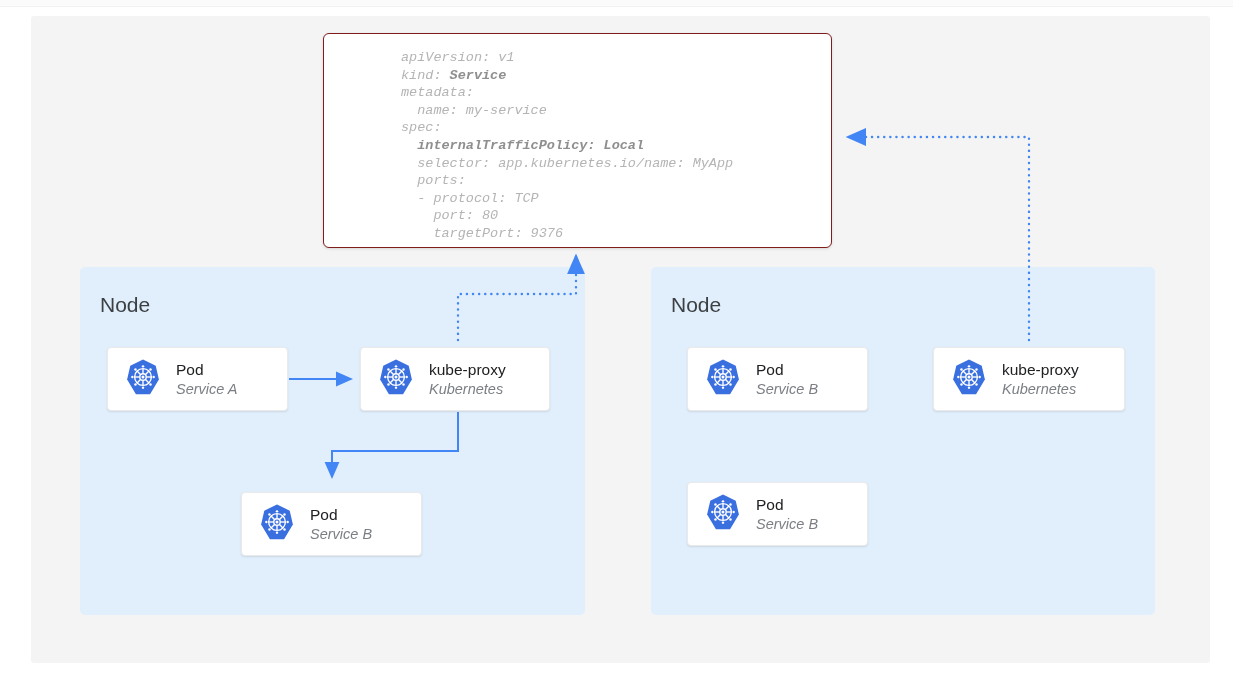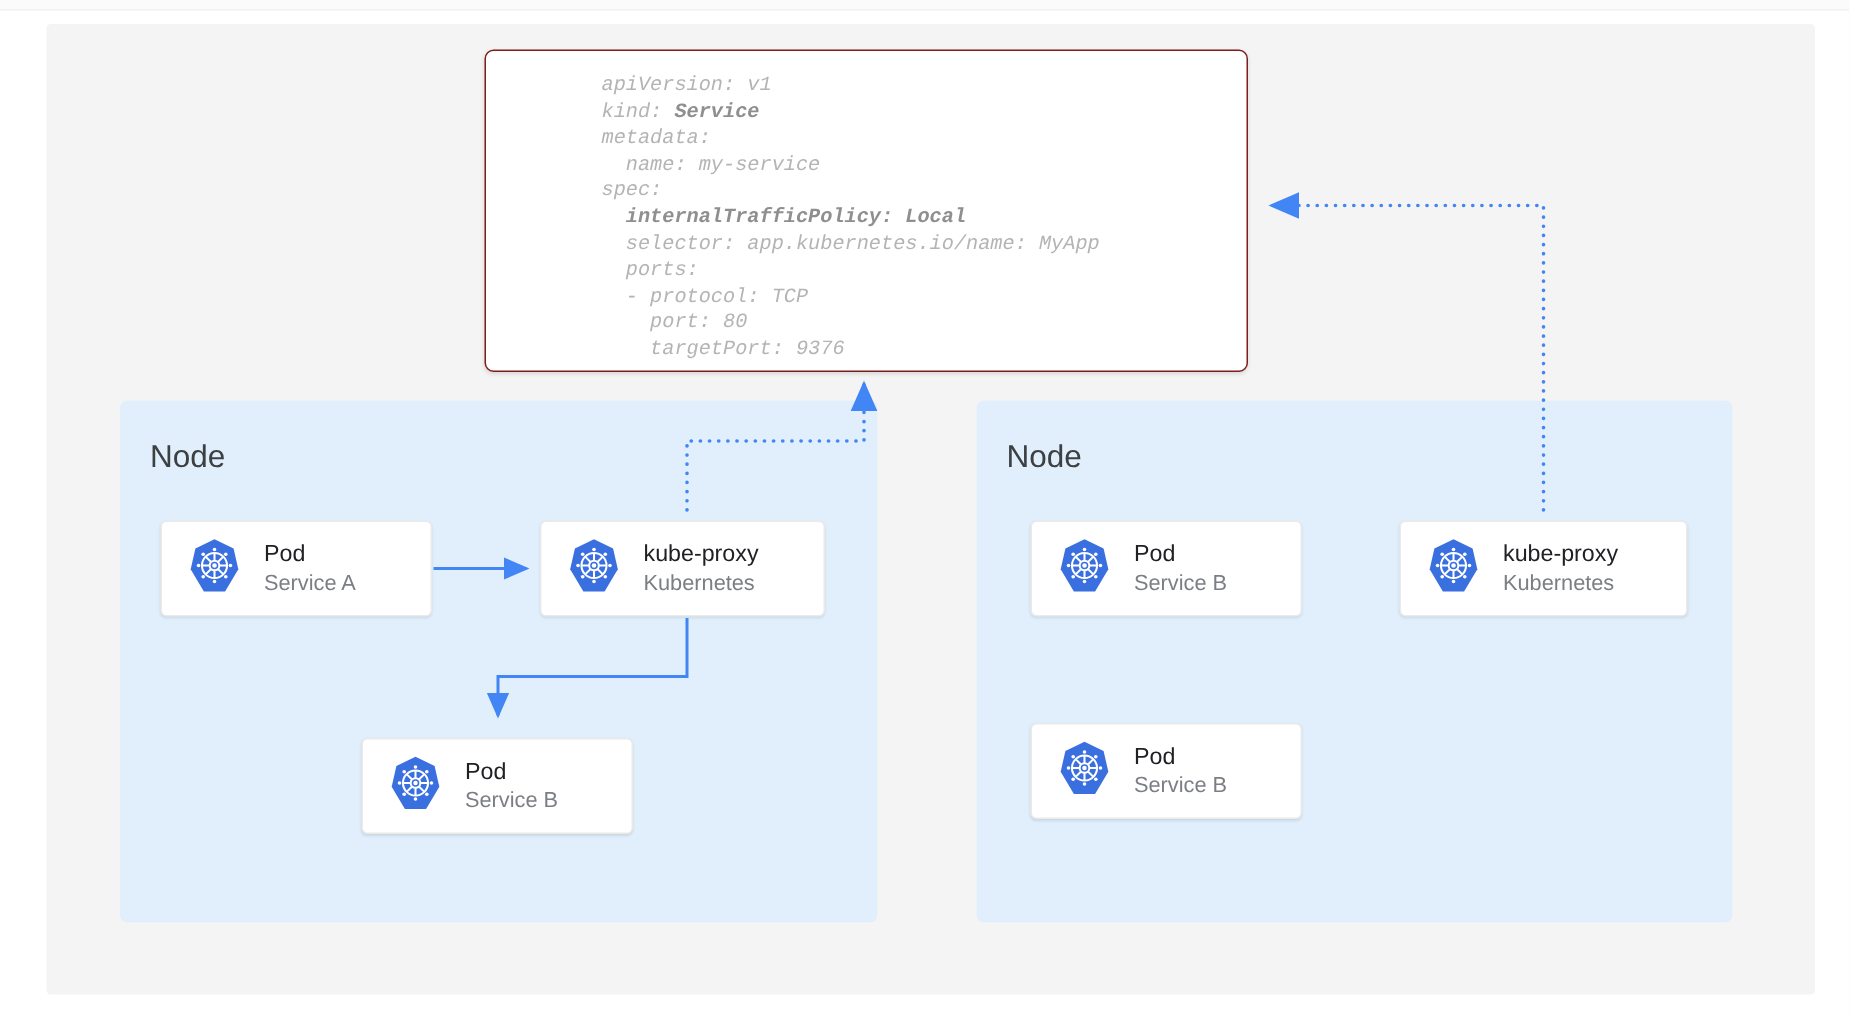--- a/index.html
+++ b/index.html
@@ -94,20 +94,21 @@
     font-size: 15.5px;
     color: #202124;
     line-height: 20px;
     font-family: "Liberation Sans", sans-serif;
   }
   .card-sub {
     font-size: 14.5px;
     color: #7b7f84;
     line-height: 19px;
     font-family: "Liberation Sans", sans-serif;
+    font-style: italic;
   }
   
   .card-pod-a      { left: 107px; top: 347px; width: 181px; height: 64px; }
   .card-kproxy-l   { left: 360px; top: 347px; width: 190px; height: 64px; }
   .card-pod-b-l    { left: 241px; top: 492px; width: 181px; height: 64px; }
   .card-pod-b-r1   { left: 687px; top: 347px; width: 181px; height: 64px; }
   .card-kproxy-r   { left: 933px; top: 347px; width: 192px; height: 64px; }
   .card-pod-b-r2   { left: 687px; top: 482px; width: 181px; height: 64px; }
 
   .edges { position: absolute; left: 0; top: 0; width: 1233px; height: 683px; pointer-events: none; }

